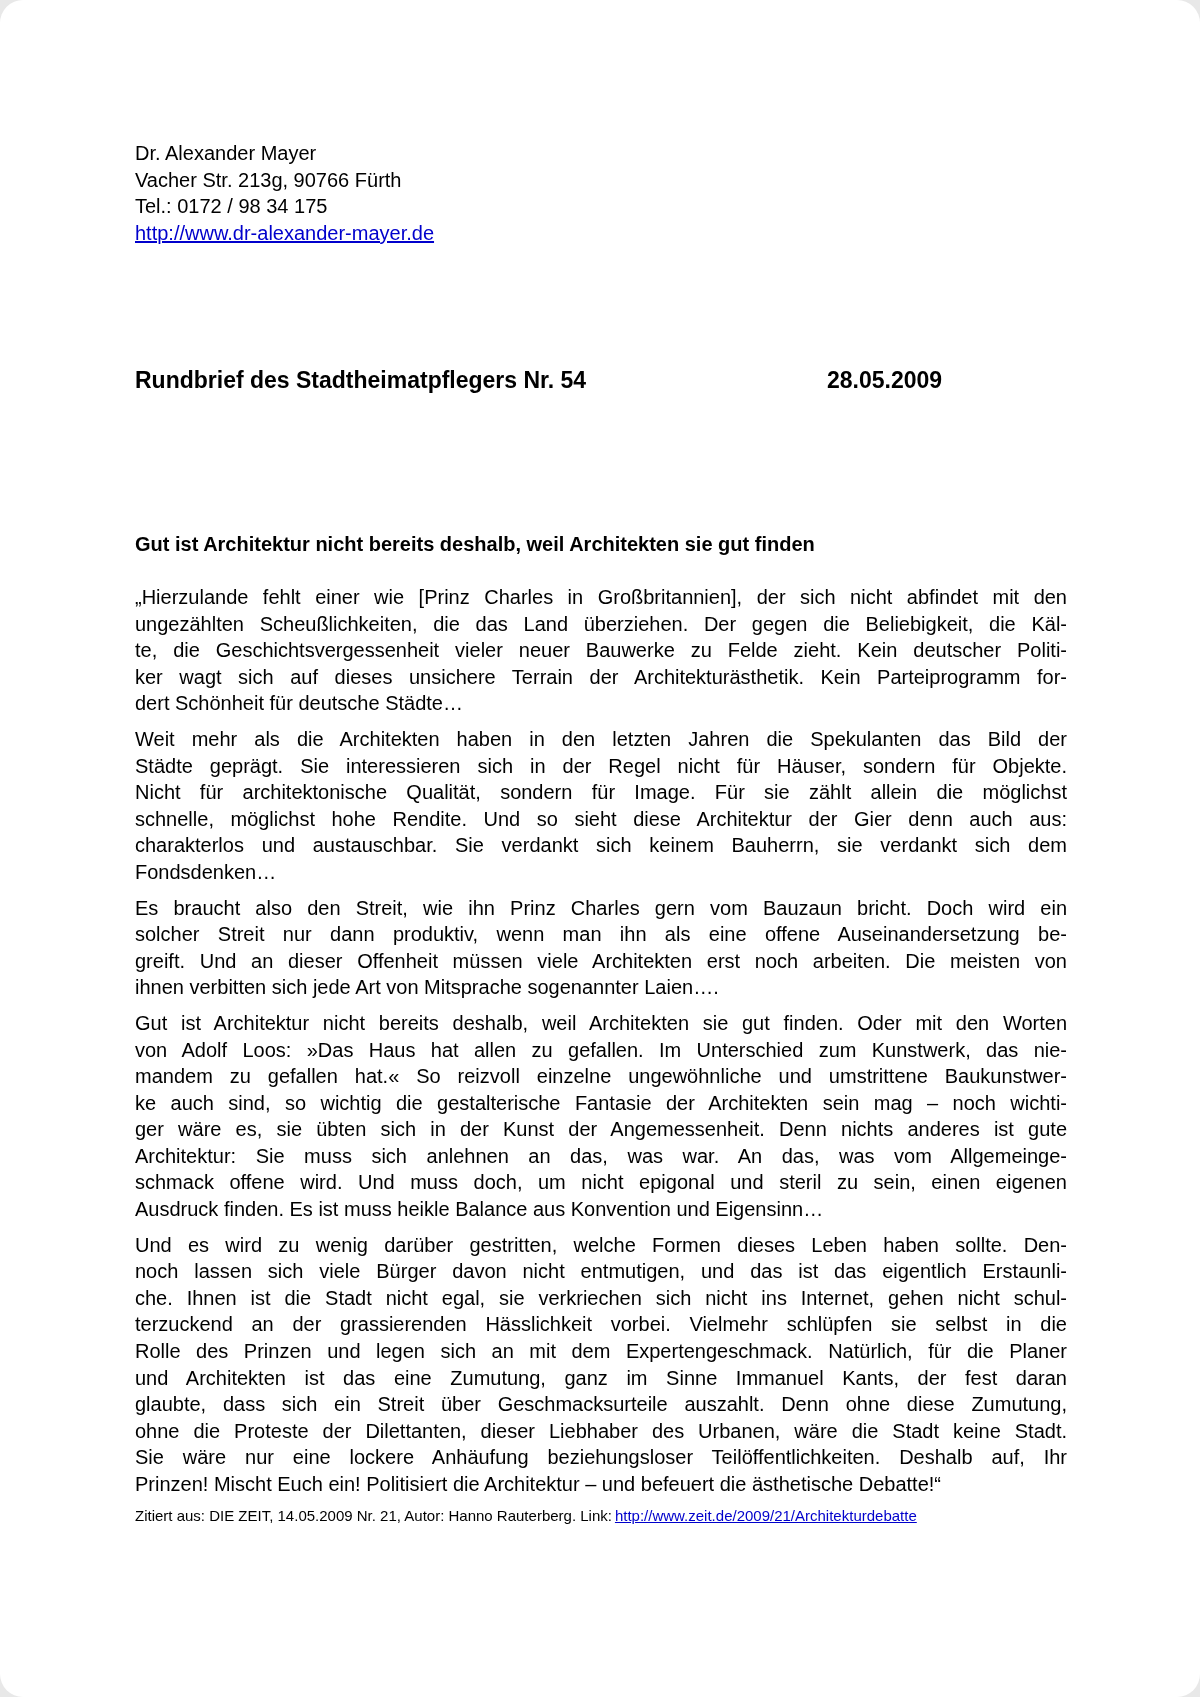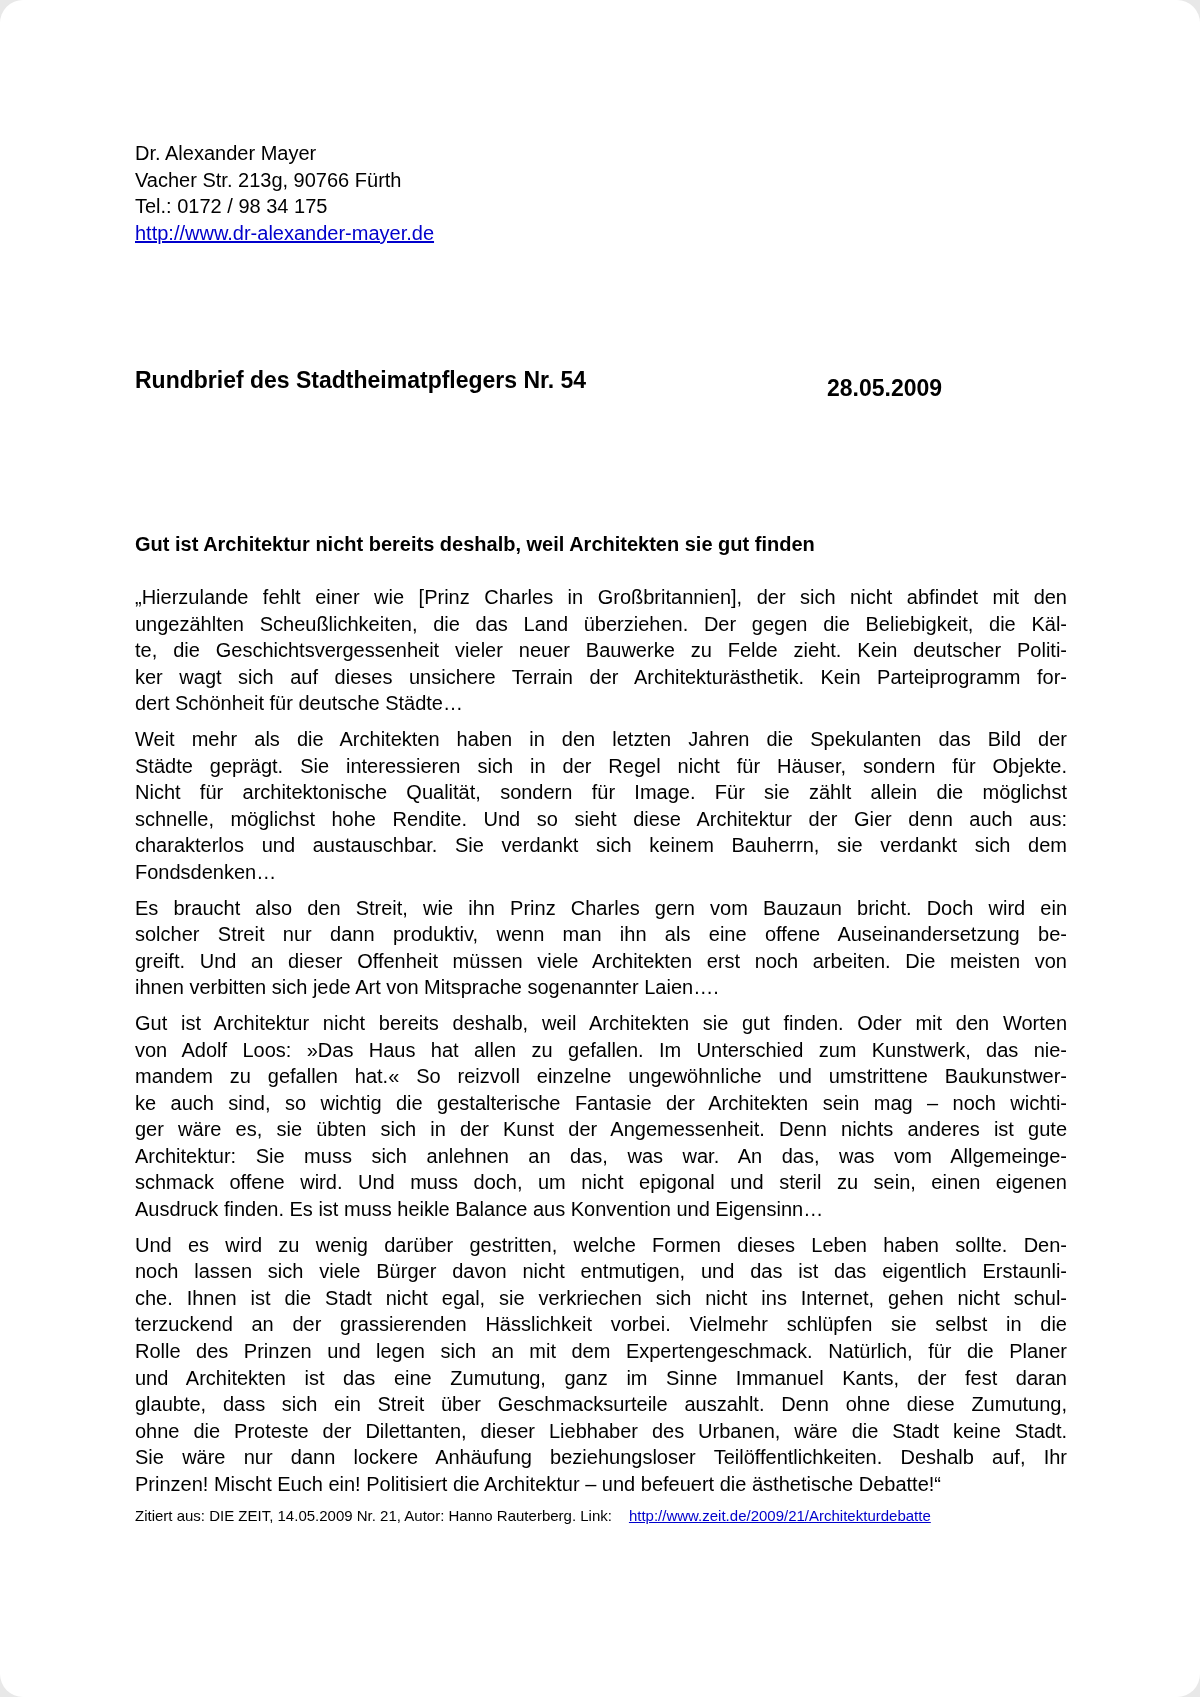--- a/index.html
+++ b/index.html
@@ -31,21 +31,21 @@
     left: 135px;
     top: 366px;
     width: 932px;
     font-size: 23px;
     font-weight: bold;
     line-height: 28px;
   }
   .doc-date {
     position: absolute;
     left: 692px;
-    top: 8px;
+    top: 0;
   }
   .section-heading {
     position: absolute;
     left: 135px;
     top: 531px;
     width: 932px;
     font-size: 20px;
     font-weight: bold;
     line-height: 26.6px;
   }
@@ -69,21 +69,21 @@
   .footer-citation {
     position: absolute;
     left: 135px;
     top: 1506px;
     width: 1000px;
     font-size: 15px;
     line-height: 20px;
   }
   .footer-citation a {
     color: #0000cc;
-    margin-left: 17px;
+    margin-left: 3px;
   }
 </style>
 </head>
 <body>
 
 <div class="page">
 
   <div class="contact-block">
     <div>Dr. Alexander Mayer</div>
     <div>Vacher Str. 213g, 90766 Fürth</div>
@@ -134,21 +134,21 @@
       </div>
     <div class="paragraph">
         <div class="line">Und es wird zu wenig darüber gestritten, welche Formen dieses Leben haben sollte. Den-</div>
         <div class="line">noch lassen sich viele Bürger davon nicht entmutigen, und das ist das eigentlich Erstaunli-</div>
         <div class="line">che. Ihnen ist die Stadt nicht egal, sie verkriechen sich nicht ins Internet, gehen nicht schul-</div>
         <div class="line">terzuckend an der grassierenden Hässlichkeit vorbei. Vielmehr schlüpfen sie selbst in die</div>
         <div class="line">Rolle des Prinzen und legen sich an mit dem Expertengeschmack. Natürlich, für die Planer</div>
         <div class="line">und Architekten ist das eine Zumutung, ganz im Sinne Immanuel Kants, der fest daran</div>
         <div class="line">glaubte, dass sich ein Streit über Geschmacksurteile auszahlt. Denn ohne diese Zumutung,</div>
         <div class="line">ohne die Proteste der Dilettanten, dieser Liebhaber des Urbanen, wäre die Stadt keine Stadt.</div>
-        <div class="line">Sie wäre nur dann lockere Anhäufung beziehungsloser Teilöffentlichkeiten. Deshalb auf, Ihr</div>
+        <div class="line">Sie wäre nur eine lockere Anhäufung beziehungsloser Teilöffentlichkeiten. Deshalb auf, Ihr</div>
         <div class="line last">Prinzen! Mischt Euch ein! Politisiert die Architektur – und befeuert die ästhetische Debatte!“</div>
       </div>
   </div>
 
   <div class="footer-citation">
     <span>Zitiert aus: DIE ZEIT, 14.05.2009 Nr. 21, Autor: Hanno Rauterberg. Link:</span><a href="#">http://www.zeit.de/2009/21/Architekturdebatte</a>
   </div>
 
 </div>
 

